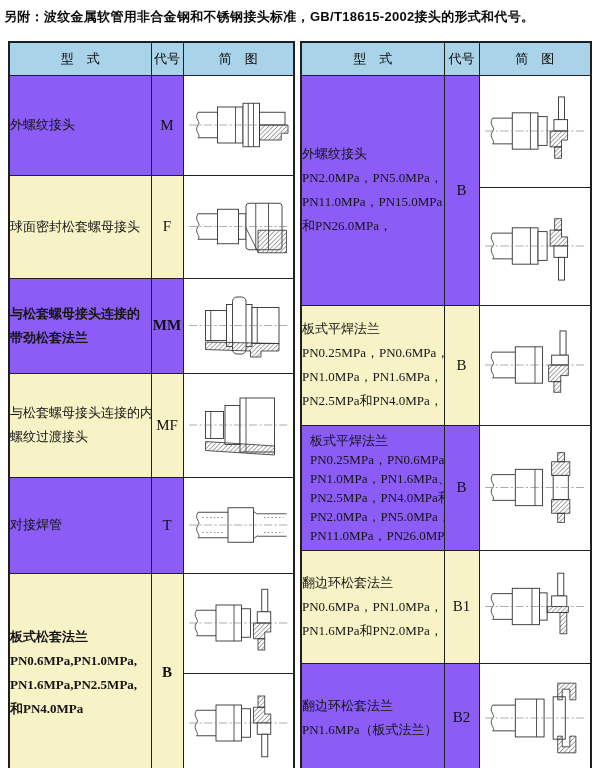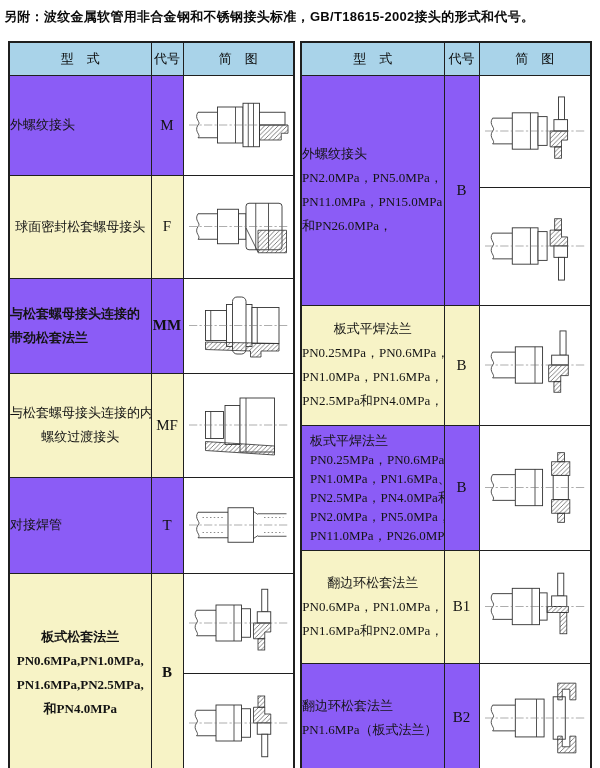--- a/index.html
+++ b/index.html
@@ -35,21 +35,21 @@
     padding:3px 3px 3px 12px;line-height:24px;
     font-family:"Liberation Serif", serif;
   }
   td.form.dense{line-height:19px;padding-left:8px;}
   td.form .form-line{white-space:nowrap;}
   td.code{
     text-align:center;vertical-align:middle;
     font-family:"Liberation Serif", serif;
     font-size:15px;color:#111;
   }
-  td.hl{background:var(--hi,#f7f3c6);text-align:center;}
+  td.hl{background:var(--hi,#f7f3c6);}
   td.diag{background:#fff;vertical-align:middle;}
   svg.diag{display:block;margin:0 auto;}
 </style>
 </head>
 <body>
 
 
 
 
 <svg width="0" height="0" aria-hidden="true">

